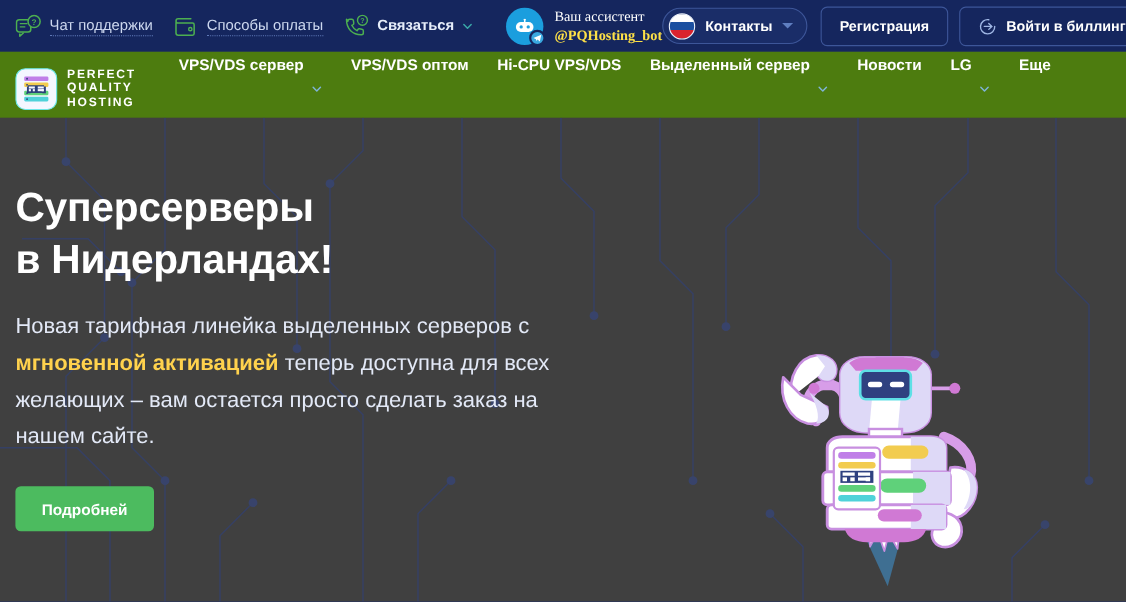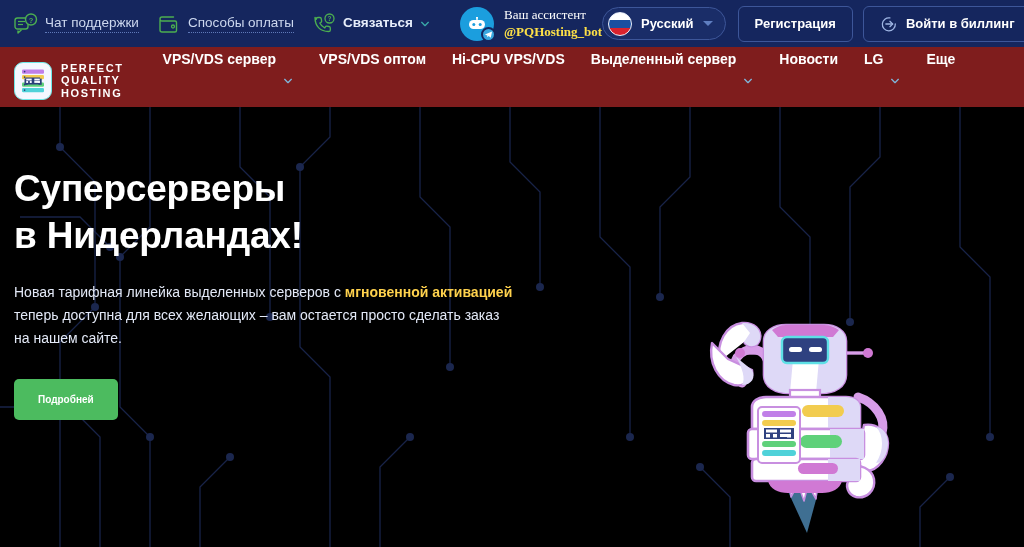--- a/index.html
+++ b/index.html
@@ -74,21 +74,21 @@
     height: 36px; padding: 0 16px;
     border: 1px solid #3d5699; border-radius: 6px;
     color: #ffffff; font-size: 13px; font-weight: bold;
     cursor: pointer; white-space: nowrap;
   }
   .btn-outline + .btn-outline { margin-left: 10px; }
 
   
   .navbar {
     position: absolute; left: 0; top: 47px; width: 1024px; height: 67px;
-    background: #7f1d1d;
+    background: #4d7c0f;
     display: flex; align-items: center; padding-left: 14px;
   }
   .logo { display: flex; align-items: center; gap: 9px; cursor: pointer; margin-right: 26px; }
   .logo-mark {
     width: 38px; height: 38px; border-radius: 9px; flex: none;
     border: 1.5px solid #6ee7e7; background: #f4f7ff;
     display: flex; align-items: center; justify-content: center;
   }
   .logo-text {
     display: flex; flex-direction: column; line-height: 1.12;
@@ -97,39 +97,39 @@
   .nav-item {
     display: flex; gap: 7px;
     height: 60px; padding: 0 13px;
     color: #ffffff; font-size: 14px; font-weight: bold;
     cursor: pointer; white-space: nowrap;
   }
 
   
   .hero {
     position: absolute; left: 0; top: 107px; width: 1024px; height: 440px;
-    background: #000000; overflow: hidden;
+    background: #404040; overflow: hidden;
   }
   .circuit { position: absolute; left: 0; top: 0; width: 1024px; height: 440px; opacity: .55; }
 
   .hero-inner { position: absolute; left: 14px; top: 58px; width: 560px; }
   .hero-title {
     color: #ffffff; font-size: 37px; font-weight: bold;
     line-height: 1.28; letter-spacing: -0.2px;
   }
   .hero-sub {
-    margin-top: 21px; color: #e3e9f7; font-size: 14px; line-height: 1.67;
+    margin-top: 21px; color: #e3e9f7; font-size: 20px; line-height: 1.67;
     max-width: 500px;
   }
   .hl { color: #ffd24d; font-weight: bold; }
   .cta {
     display: inline-flex; align-items: center; justify-content: flex-end;
     margin-top: 28px; height: 41px; padding: 0 24px;
     background: #4cbb5f; border-radius: 5px;
-    color: #ffffff; font-size: 10px; font-weight: bold; cursor: pointer;
+    color: #ffffff; font-size: 14px; font-weight: bold; cursor: pointer;
   }
 
   .robot { position: absolute; left: 690px; top: 178px; width: 230px; height: 250px; }
 </style>
 </head>
 <body>
 
 <div id="page">
 
   <div class="topbar">
@@ -192,21 +192,21 @@
         </span>
       </span>
       <span class="assistant-txt">
         <span class="t1">Ваш ассистент</span>
         <span class="t2">@PQHosting_bot</span>
       </span>
     </div>
 
     <div class="lang-pill">
       <span class="flag"></span>
-      <span class="lbl">Русский</span>
+      <span class="lbl">Контакты</span>
       <span class="tri-down"></span>
     </div>
 
     <div class="btn-outline">
       <span>Регистрация</span>
     </div>
 
     <div class="btn-outline">
       <span class="ico">
         <svg width="18" height="18" viewBox="0 0 20 20" fill="none">

